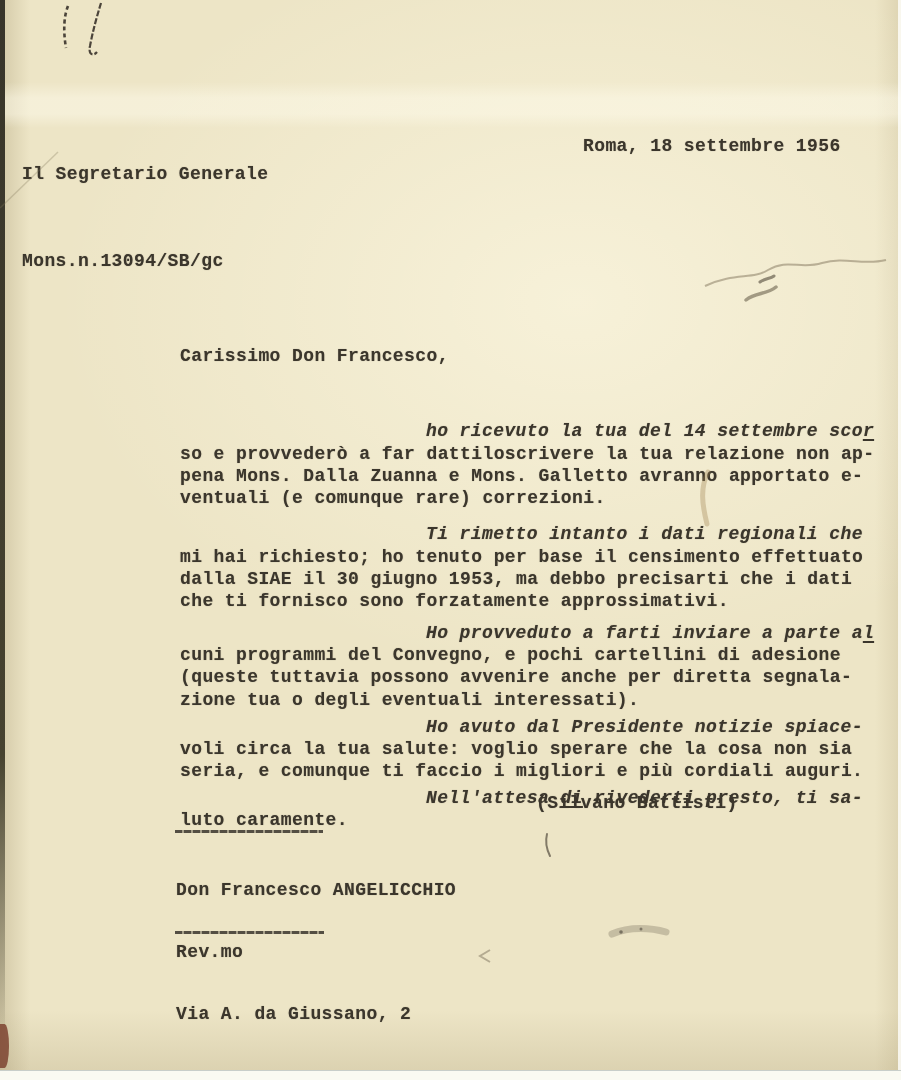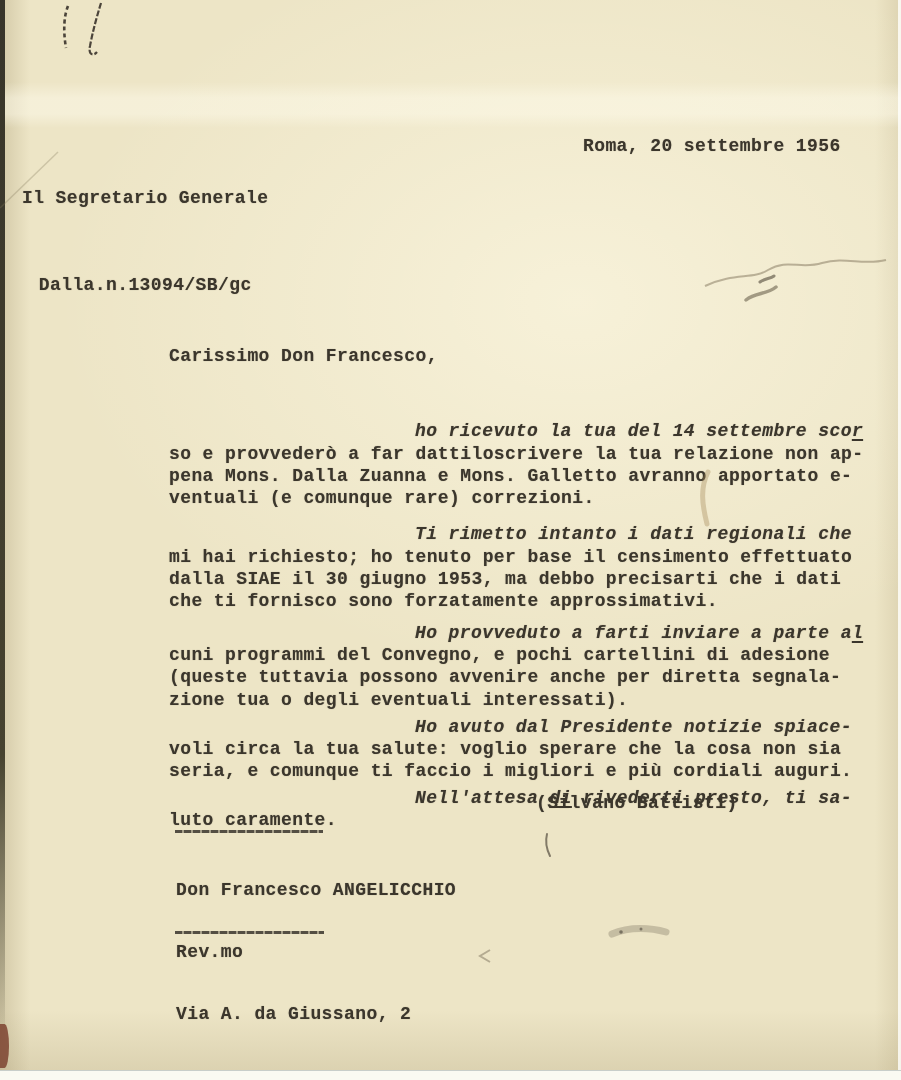--- a/index.html
+++ b/index.html
@@ -12,24 +12,24 @@
       linear-gradient(90deg, rgba(150,135,95,0.30) 0px, rgba(150,135,95,0) 30px),
       linear-gradient(270deg, rgba(175,160,118,0.25) 0px, rgba(175,160,118,0) 26px),
       linear-gradient(0deg, rgba(165,150,110,0.28) 0px, rgba(165,150,110,0) 70px);
     font-family:"Liberation Mono","DejaVu Sans Mono",monospace;
   }
   .typed{
     font-weight:700;font-size:18px;letter-spacing:0.4px;color:#3b362c;
     text-shadow:0 0 1px rgba(59,54,44,0.45);
     white-space:pre;filter:blur(0.25px);
   }
-  .sender{position:absolute;left:22px;top:126px;line-height:29px;z-index:2;text-align:center;}
+  .sender{position:absolute;left:22px;top:102px;line-height:29px;z-index:2;}
   .dateline{position:absolute;left:583px;top:135px;line-height:22px;z-index:2;}
   .body{position:absolute;left:169px;top:305px;z-index:2;}
-  .body .line{line-height:22.3px;height:22.3px;}
+  .body .line{line-height:22.3px;height:22.3px;margin-left:11px;}
   .para .line:first-child{padding-left:246px;font-style:italic;}
   .u{text-decoration:underline;text-decoration-thickness:2px;text-underline-offset:3px;}
   .signature{position:absolute;left:536px;top:792px;line-height:22px;z-index:2;}
   .address{position:absolute;left:176px;top:840px;z-index:2;}
   .address .line{line-height:21.8px;height:21.8px;}
   .address .city{margin-top:6px;}
   .rule{
     position:absolute;height:3px;z-index:2;opacity:0.88;
     background:repeating-linear-gradient(90deg,#3f3a31 0 7px, rgba(63,58,49,0.45) 7px 9px);
   }
@@ -50,24 +50,24 @@
 
 <div class="page">
 
   <div class="left-edge"></div>
   <div class="right-edge"></div>
   <div class="red-spot"></div>
   <div class="bottom-strip"></div>
 
   <div class="sender typed">
     <div>Il Segretario Generale</div>
-    <div>Dalla.n.13094/SB/gc</div>
+    <div>Mons.n.13094/SB/gc</div>
   </div>
 
-  <div class="dateline typed">Roma, 20 settembre 1956</div>
+  <div class="dateline typed">Roma, 18 settembre 1956</div>
 
   <div class="body typed">
     <div class="line">Carissimo Don Francesco,</div>
   <div class="para" style="margin-top: 13px;"><div class="line"><span>ho ricevuto la tua del 14 settembre sco</span><span class="u">r</span></div><div class="line"><span>so e provvederò a far dattiloscrivere la tua relazione non ap-</span></div><div class="line"><span>pena Mons. Dalla Zuanna e Mons. Galletto avranno apportato e-</span></div><div class="line"><span>ventuali (e comunque rare) correzioni.</span></div></div><div class="para" style="margin-top: 14px;"><div class="line"><span>Ti rimetto intanto i dati regionali che</span></div><div class="line"><span>mi hai richiesto; ho tenuto per base il censimento effettuato</span></div><div class="line"><span>dalla SIAE il 30 giugno 1953, ma debbo precisarti che i dati</span></div><div class="line"><span>che ti fornisco sono forzatamente approssimativi.</span></div></div><div class="para" style="margin-top: 9px;"><div class="line"><span>Ho provveduto a farti inviare a parte a</span><span class="u">l</span></div><div class="line"><span>cuni programmi del Convegno, e pochi cartellini di adesione</span></div><div class="line"><span>(queste tuttavia possono avvenire anche per diretta segnala-</span></div><div class="line"><span>zione tua o degli eventuali interessati).</span></div></div><div class="para" style="margin-top: 5px;"><div class="line"><span>Ho avuto dal Presidente notizie spiace-</span></div><div class="line"><span>voli circa la tua salute: voglio sperare che la cosa non sia</span></div><div class="line"><span>seria, e comunque ti faccio i migliori e più cordiali auguri.</span></div></div><div class="para" style="margin-top: 4px;"><div class="line"><span>Nell'attesa </span><span class="u">di</span><span> rivederti presto, ti sa-</span></div><div class="line"><span>luto caramente.</span></div></div></div>
 
   <div class="signature typed">(Silvano Battisti)</div>
 
   <div class="rule rule-top"></div>
   <div class="address typed">
     <div class="line">Don Francesco ANGELICCHIO</div>

